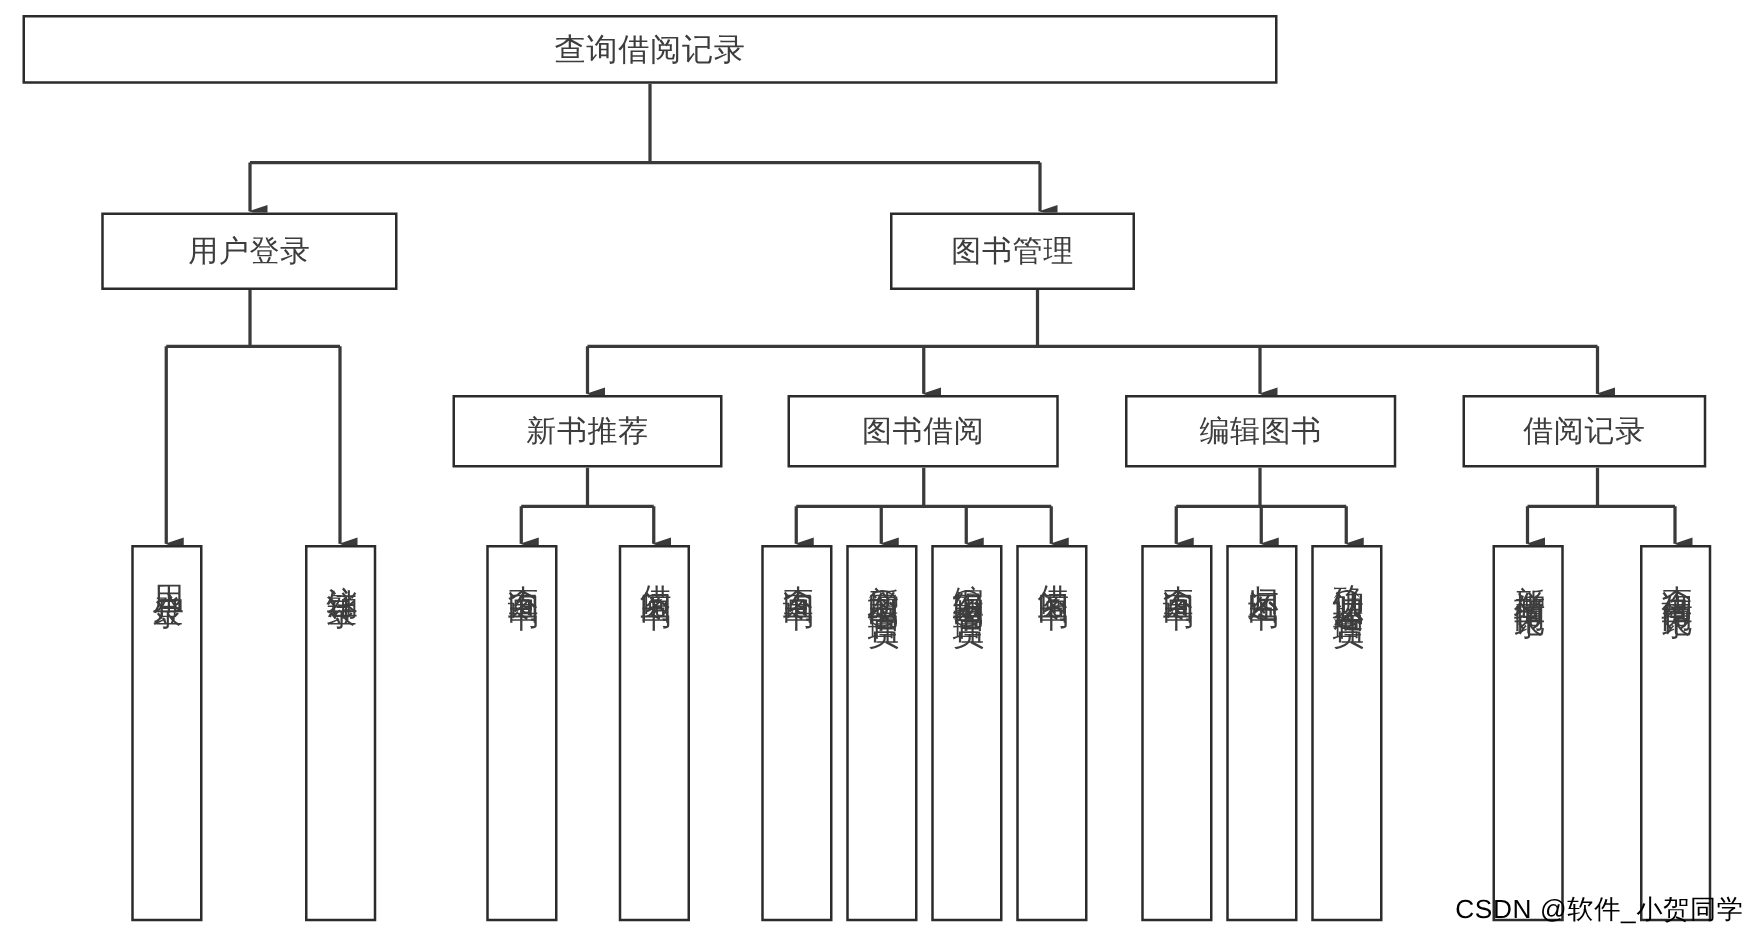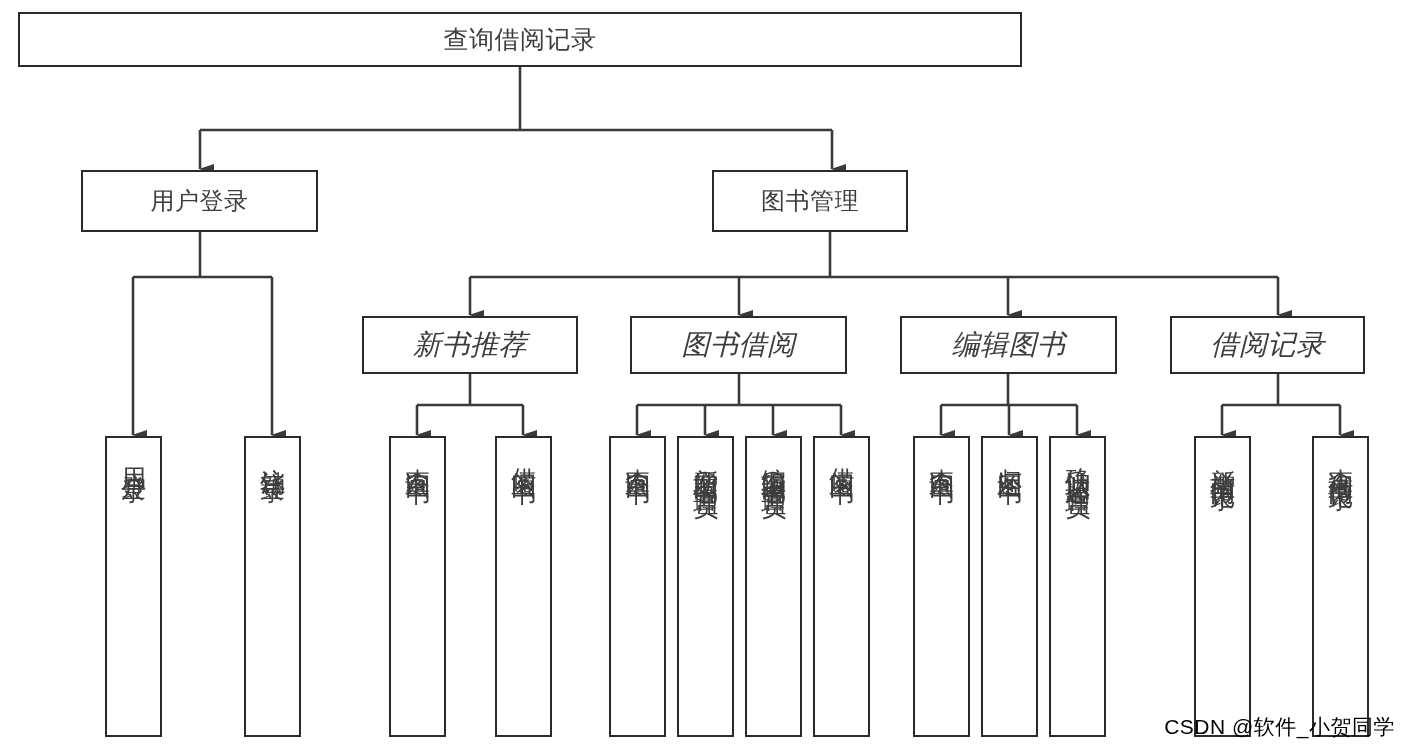--- a/index.html
+++ b/index.html
@@ -7,21 +7,21 @@
   #stage{position:relative;width:1405px;height:747px;background:#ffffff;}
   svg#wires{position:absolute;left:0;top:0;width:1405px;height:747px;pointer-events:none;}
 
   .node{position:absolute;box-sizing:border-box;background:#ffffff;
         border:2.5px solid #2b2b2b;display:flex;align-items:center;justify-content:center;}
   .node .lbl{color:#3d3d3d;white-space:nowrap;letter-spacing:.5px;}
 
   .root{ }
   .root .lbl{font-size:25px;}
   .lvl1 .lbl{font-size:24px;}
-  .lvl2 .lbl{font-size:28px;font-style:italic;}
+  .lvl2 .lbl{font-size:24px;}
 
   .leaf{align-items:flex-start;justify-content:center;padding-top:10px;}
   .leaf .lbl{
     writing-mode:vertical-rl;
     text-orientation:upright;
     font-size:25px;
     line-height:1.02;
     letter-spacing:4px;
     color:#3d3d3d;
   }

